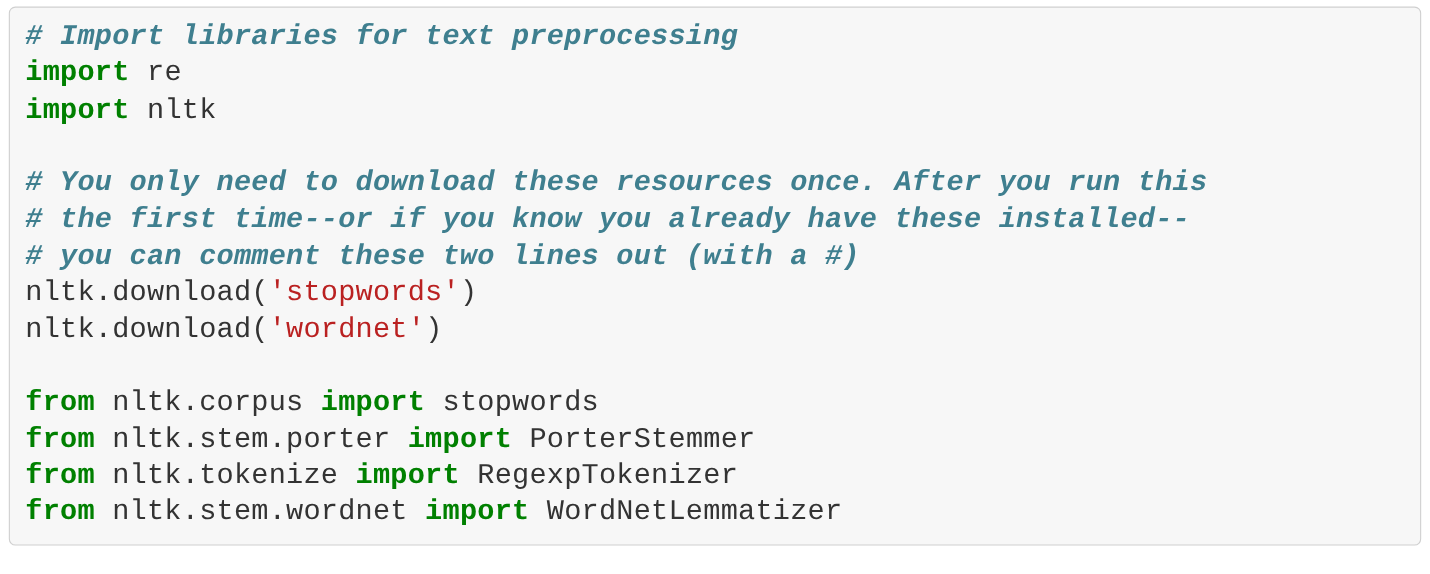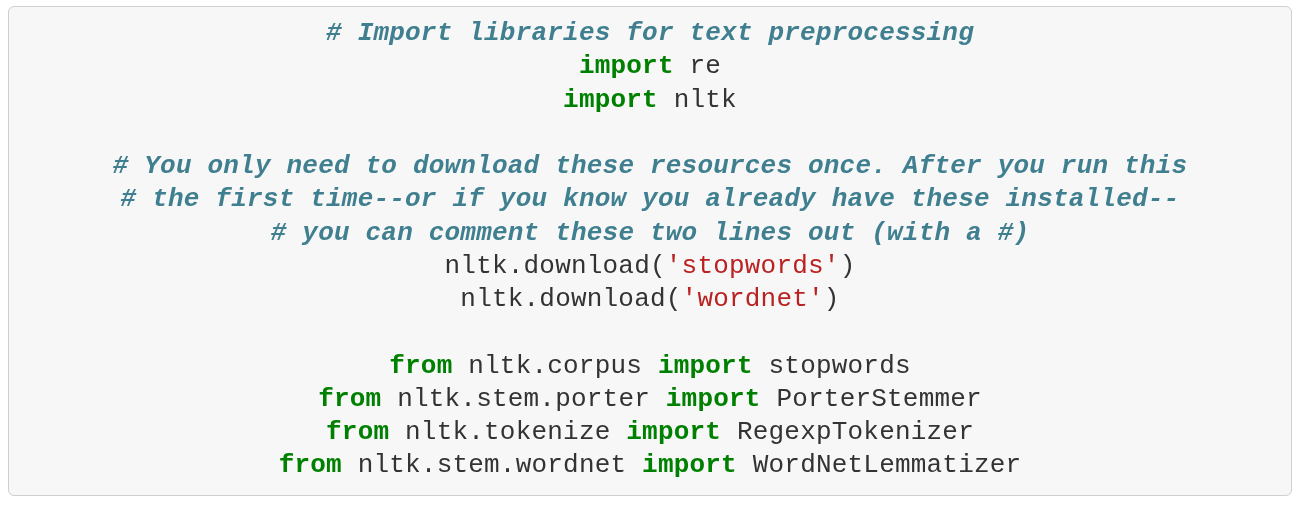--- a/index.html
+++ b/index.html
@@ -9,21 +9,20 @@
     font-family: "Courier New", Courier, monospace;
   }
   .code-block {
     box-sizing: border-box;
     width: 1284px;
     margin: 6px auto;
     background: #f7f7f7;
     border: 1px solid #cfcfcf;
     border-radius: 6px;
     padding: 10px 14px 12px 14px;
-    text-align: center;
   }
   pre.code {
     margin: 0;
     white-space: pre;
     font-family: "Courier New", Courier, monospace;
     font-size: 26px;
     line-height: 1.28;
     color: #333333;
     letter-spacing: 0.2px;
   }

